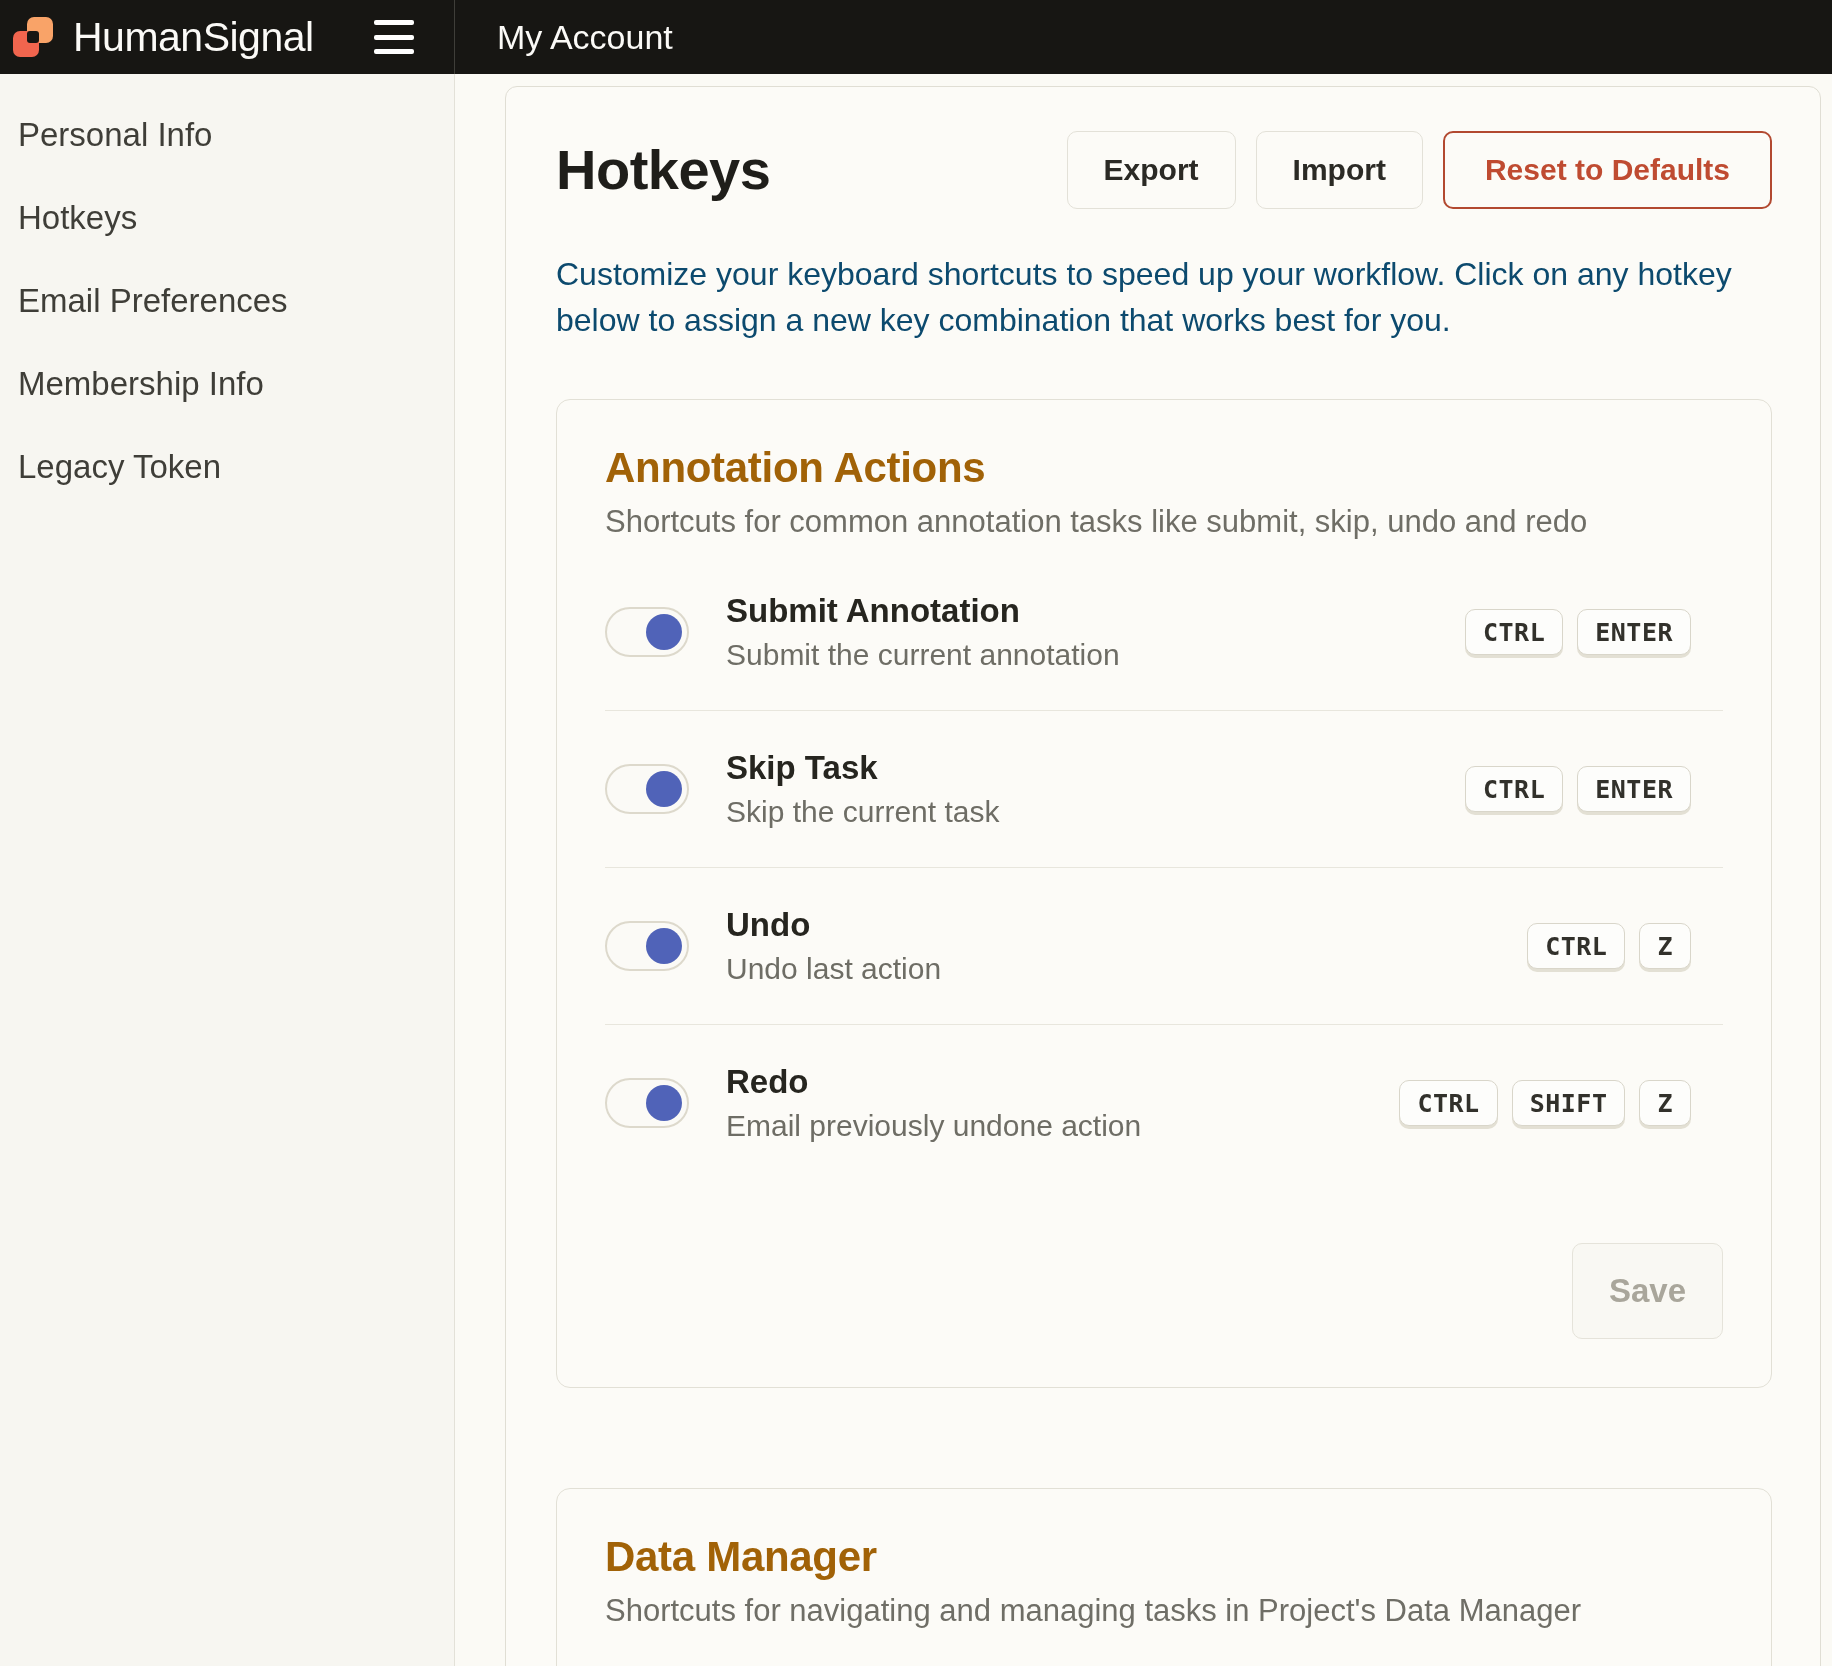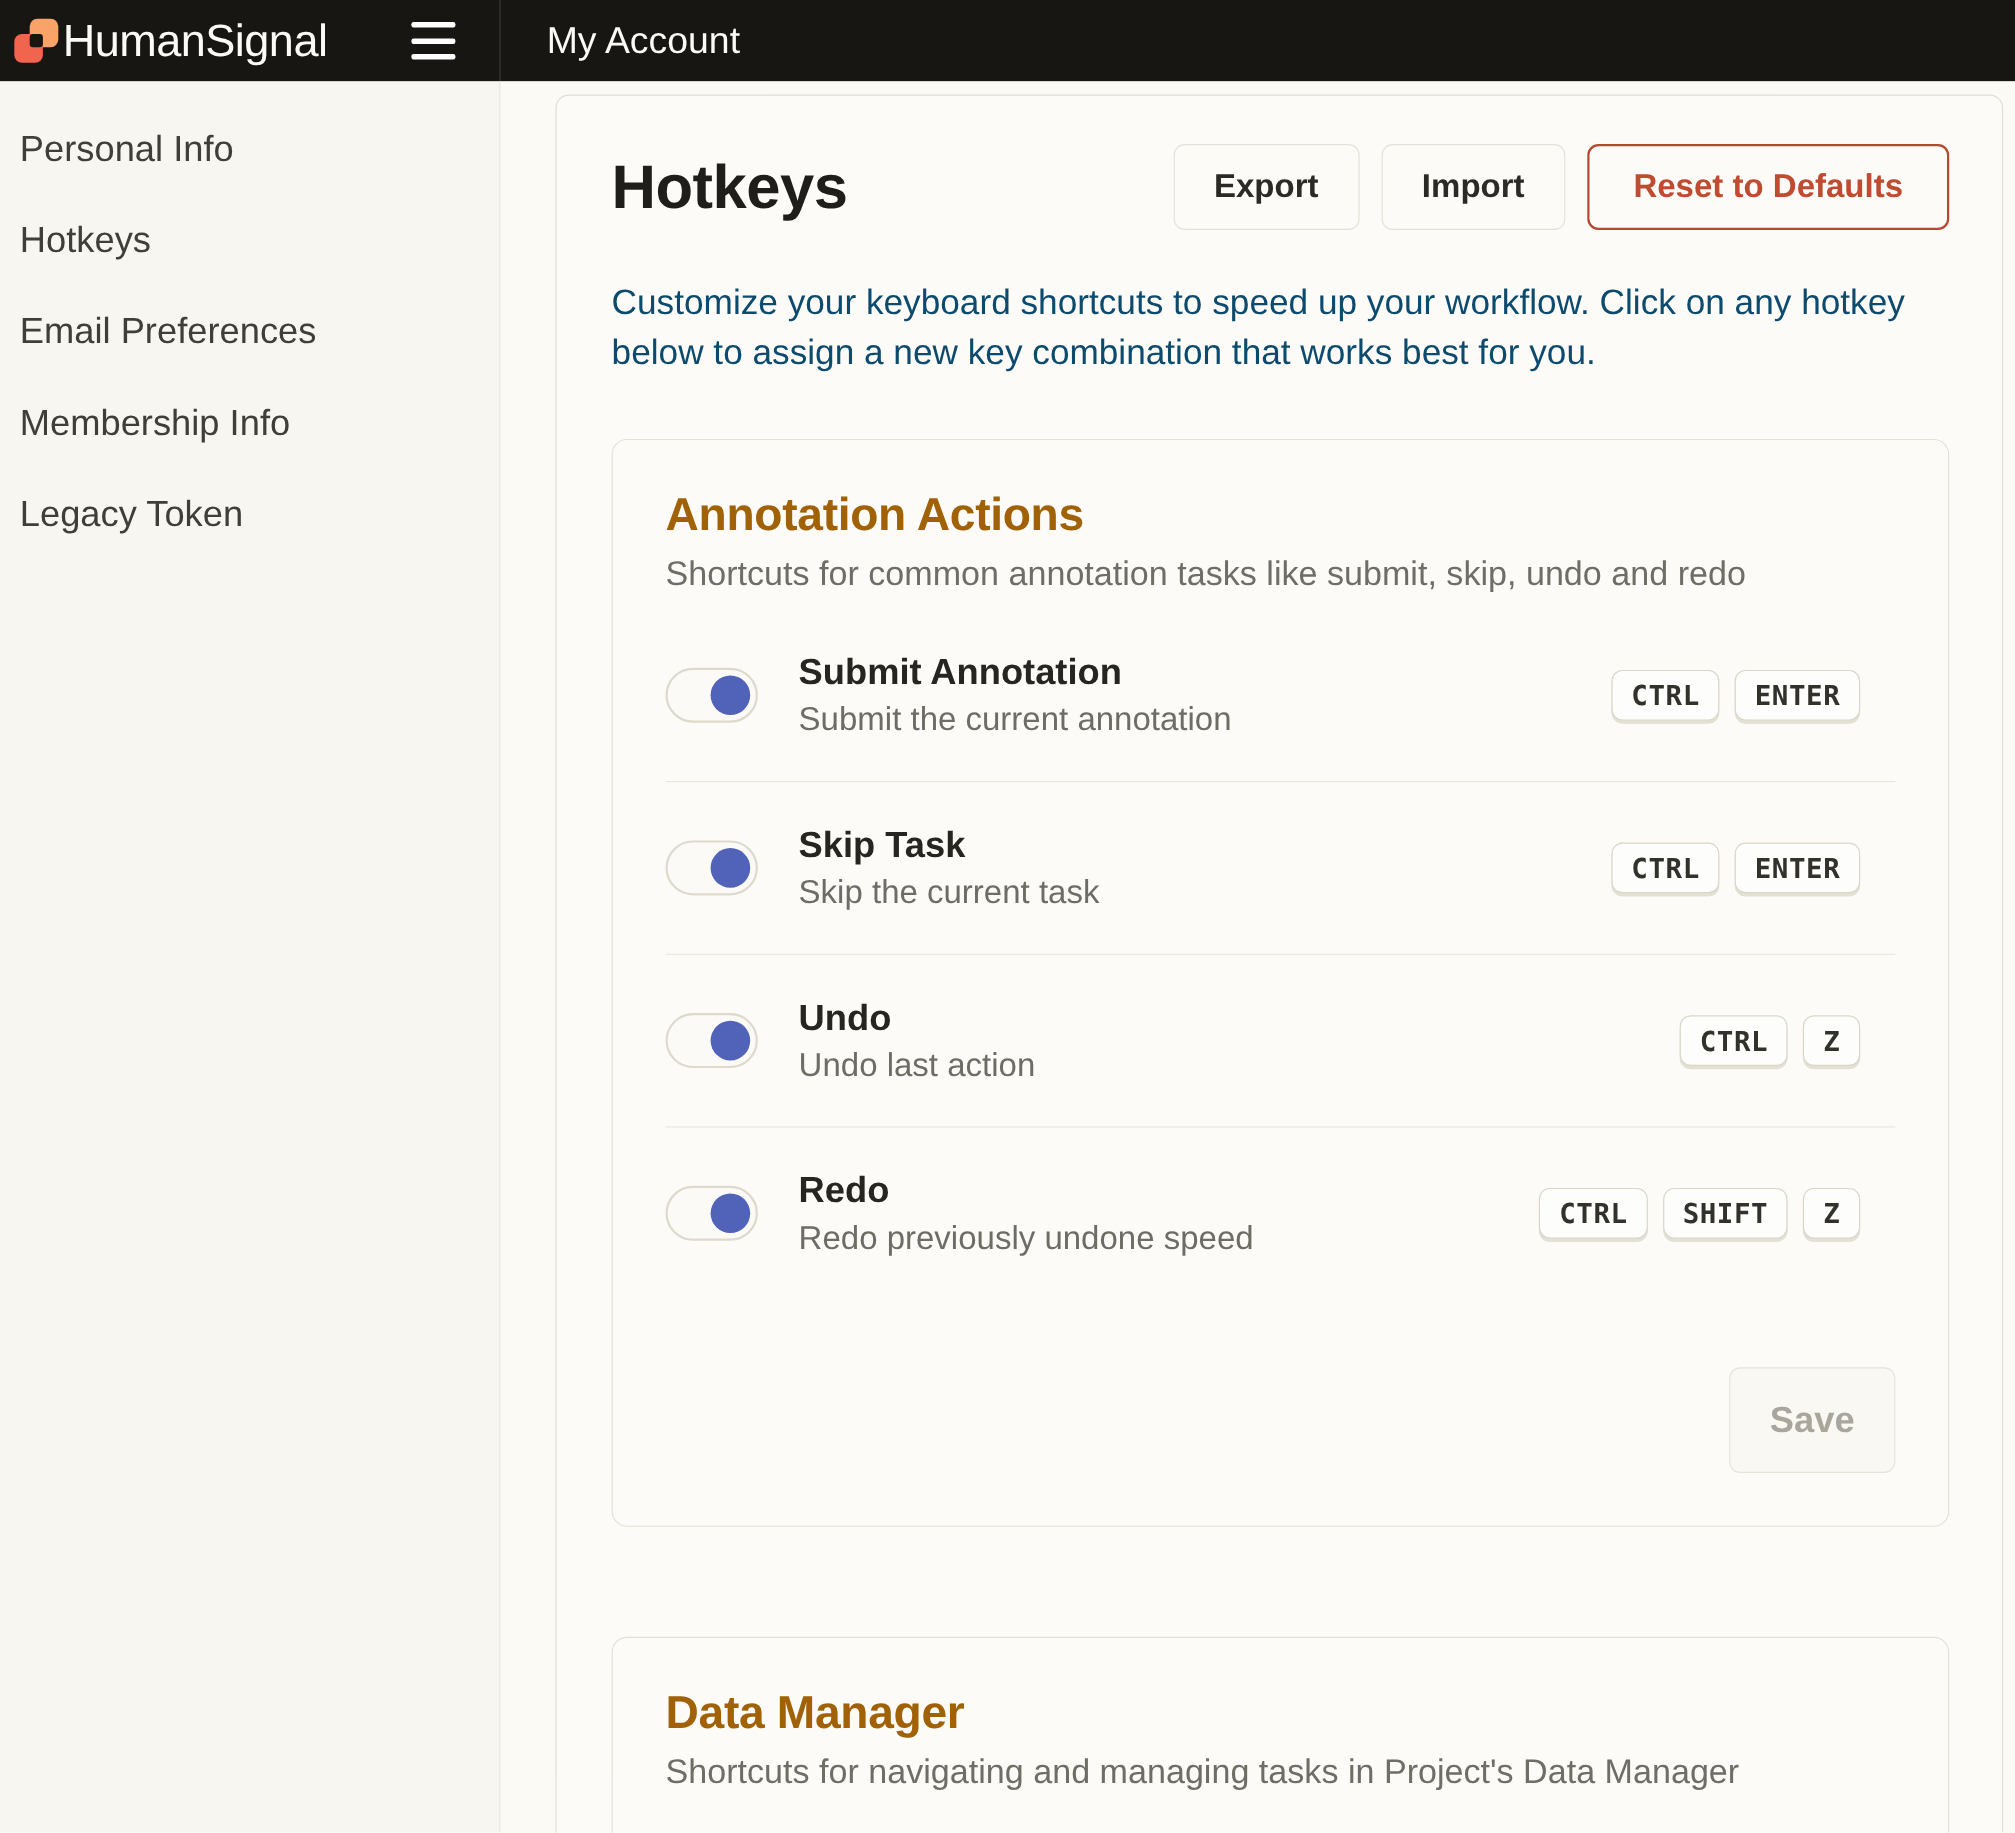--- a/index.html
+++ b/index.html
@@ -5,21 +5,21 @@
   * { margin:0; padding:0; box-sizing:border-box; }
   html,body { width:1832px; height:1666px; overflow:hidden; }
   body {
     font-family:"Liberation Sans", sans-serif;
     background:#fbfaf5;
     color:#23221d;
   }
 
   
   .topbar { height:74px; background:#171613; display:flex; align-items:stretch; }
-  .brand-area { width:455px; display:flex; align-items:center; padding-left:13px; border-right:1px solid #3f3e39; }
+  .brand-area { width:455px; display:flex; align-items:center; padding-left:13px; border-right:1px solid #3f3e39;gap:16px; }
   .logo { position:relative; width:40px; height:40px; flex:none; }
   .logo .sq-orange { position:absolute; right:0; top:0; width:26px; height:26px; background:#f9a368; border-radius:7px; }
   .logo .sq-coral  { position:absolute; left:0; bottom:0; width:26px; height:26px; background:#f1654e; border-radius:7px; }
   .logo .notch     { position:absolute; left:14px; top:14px; width:12px; height:12px; background:#171613; border-radius:3px; }
   .brand-text { color:#fbfaf7; font-size:41px; font-weight:500; letter-spacing:-0.5px; margin-left:4px; }
   .hamburger { margin-left:auto; margin-right:40px; width:40px; height:34px; display:flex; flex-direction:column; justify-content:space-between; cursor:pointer; }
   .hamburger span { display:block; height:5px; background:#ffffff; border-radius:2px; }
   .page-title { color:#fbfaf7; font-size:34px; display:flex; align-items:center; margin-left:42px; }
 
   
@@ -183,21 +183,21 @@
               <span class="key">Z</span>
             </div>
           </div>
 
           <div class="hk-row last">
             <div class="toggle">
                 <div class="knob"></div>
               </div>
             <div class="hk-text">
               <div class="hk-title">Redo</div>
-              <div class="hk-desc">Redo previously undone speed</div>
+              <div class="hk-desc">Email previously undone action</div>
             </div>
             <div class="keys">
               <span class="key">CTRL</span>
               <span class="key">SHIFT</span>
               <span class="key">Z</span>
             </div>
           </div>
 
         </div>
 

